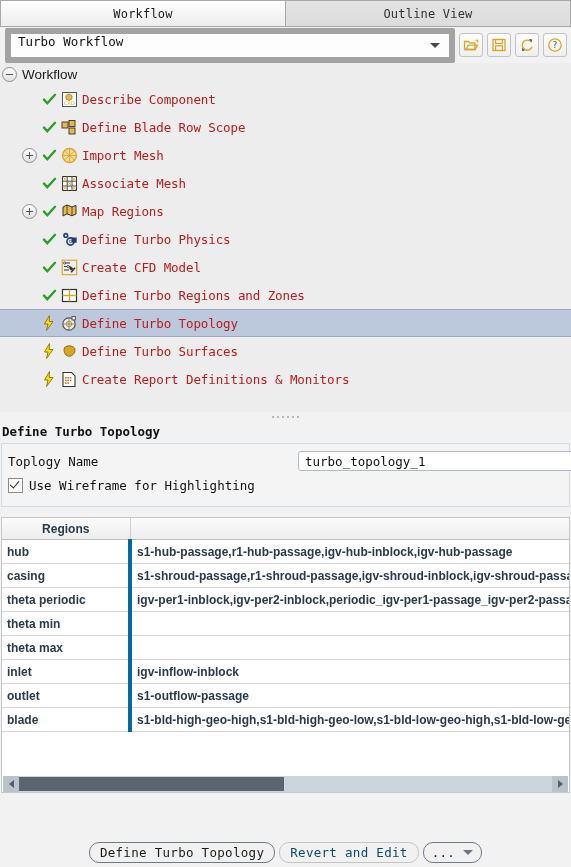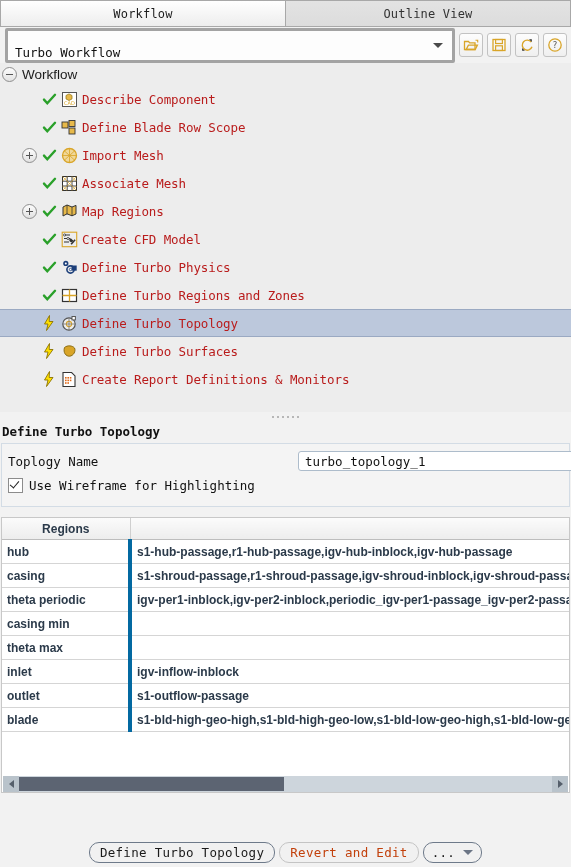--- a/index.html
+++ b/index.html
@@ -51,24 +51,24 @@
     gap: 4px;
     background: #f2f2f2;
     height: 26px;
     box-sizing: content-box;
   }
   .combo {
     position: relative;
     flex: 1;
     height: 35px;
     background: #fdfdfd;
-    border: 3px solid #a3a3a3;
+    border: 6px solid #a3a3a3;
     border-radius: 2px;
     display: flex;
-    align-items: flex-end;
+    align-items: flex-start;
     box-sizing: border-box;
   }
   .combo .combo-text {
     font-size: 12.5px;
     color: #111;
     padding-left: 7px;
     font-family: "DejaVu Sans Mono", monospace;
   }
   .combo .arrow {
     position: absolute;
@@ -349,21 +349,21 @@
     display: flex; align-items: center; justify-content: center;
     padding: 0 10px;
     font-family: "DejaVu Sans Mono", monospace;
     font-size: 12.5px;
     color: #1a1a1a;
     box-sizing: border-box;
     letter-spacing: 0.3px;
   }
   .btn.disabled {
     border-color: #c4c4c4;
-    color: #c2410c;
+    color: #0c4a6e;
     background: #f1f1f1;
     text-align: right;
   }
   .btn.small { padding: 0 8px; gap: 8px; }
   .btn .dd-arrow {
     width: 0; height: 0;
     border-left: 5px solid transparent;
     border-right: 5px solid transparent;
     border-top: 5px solid #6b7585;
   }
@@ -517,48 +517,48 @@
 
     <div class="titem">
       <span class="exp-slot"></span>
       <span class="status">
         <svg class="check-svg" width="15" height="15" viewBox="0 0 15 15">
             <path d="M2 7.6l3.3 3.6L13 2.8" fill="none" stroke="#2aa02a" stroke-width="2.4" stroke-linecap="round"></path>
           </svg>
       </span>
       <span class="ticon">
         <svg width="17" height="17" viewBox="0 0 17 17">
+          <circle cx="4.8" cy="4.4" r="2.6" fill="#1c3f7a"></circle>
+          <circle cx="4.8" cy="4.4" r="1" fill="#fff"></circle>
+          <path d="M10.5 6.5h5.2v5.2h-5.2z" fill="#1c3f7a"></path>
+          <circle cx="9.5" cy="10.5" r="3.6" fill="none" stroke="#1c3f7a" stroke-width="1.6"></circle>
+          <circle cx="9.5" cy="10.5" r="1.2" fill="#fff" stroke="#1c3f7a" stroke-width=".8"></circle>
+        </svg>
+      </span>
+      <span class="tlabel">Define Turbo Physics</span>
+    </div>
+
+    <div class="titem">
+      <span class="exp-slot"></span>
+      <span class="status">
+        <svg class="check-svg" width="15" height="15" viewBox="0 0 15 15">
+            <path d="M2 7.6l3.3 3.6L13 2.8" fill="none" stroke="#2aa02a" stroke-width="2.4" stroke-linecap="round"></path>
+          </svg>
+      </span>
+      <span class="ticon">
+        <svg width="17" height="17" viewBox="0 0 17 17">
           <rect x="1.2" y="1.2" width="14.5" height="14.5" fill="none" stroke="#d9a528" stroke-width="1.1"></rect>
           <path d="M3 4h6M3 7.5h6M3 11h5" stroke="#333" stroke-width="1.2"></path>
           <circle cx="3.6" cy="4" r="1.1" fill="#fff" stroke="#333" stroke-width=".8"></circle>
           <circle cx="7" cy="7.5" r="1.1" fill="#fff" stroke="#333" stroke-width=".8"></circle>
           <path d="M9.5 12.8l4-4.6 1.2 1-4 4.6z" fill="#333"></path>
           <path d="M9.8 7.2a2 2 0 1 0 2.4 2.4z" fill="#333"></path>
         </svg>
       </span>
       <span class="tlabel">Create CFD Model</span>
-    </div>
-
-    <div class="titem">
-      <span class="exp-slot"></span>
-      <span class="status">
-        <svg class="check-svg" width="15" height="15" viewBox="0 0 15 15">
-            <path d="M2 7.6l3.3 3.6L13 2.8" fill="none" stroke="#2aa02a" stroke-width="2.4" stroke-linecap="round"></path>
-          </svg>
-      </span>
-      <span class="ticon">
-        <svg width="17" height="17" viewBox="0 0 17 17">
-          <circle cx="4.8" cy="4.4" r="2.6" fill="#1c3f7a"></circle>
-          <circle cx="4.8" cy="4.4" r="1" fill="#fff"></circle>
-          <path d="M10.5 6.5h5.2v5.2h-5.2z" fill="#1c3f7a"></path>
-          <circle cx="9.5" cy="10.5" r="3.6" fill="none" stroke="#1c3f7a" stroke-width="1.6"></circle>
-          <circle cx="9.5" cy="10.5" r="1.2" fill="#fff" stroke="#1c3f7a" stroke-width=".8"></circle>
-        </svg>
-      </span>
-      <span class="tlabel">Define Turbo Physics</span>
     </div>
 
     <div class="titem">
       <span class="exp-slot"></span>
       <span class="status">
         <svg class="check-svg" width="15" height="15" viewBox="0 0 15 15">
             <path d="M2 7.6l3.3 3.6L13 2.8" fill="none" stroke="#2aa02a" stroke-width="2.4" stroke-linecap="round"></path>
           </svg>
       </span>
       <span class="ticon">
@@ -673,21 +673,21 @@
         </tr>
         <tr>
           <td>casing</td>
           <td>s1-shroud-passage,r1-shroud-passage,igv-shroud-inblock,igv-shroud-passage</td>
         </tr>
         <tr>
           <td>theta periodic</td>
           <td>igv-per1-inblock,igv-per2-inblock,periodic_igv-per1-passage_igv-per2-passage</td>
         </tr>
         <tr>
-          <td>casing min</td>
+          <td>theta min</td>
           <td></td>
         </tr>
         <tr>
           <td>theta max</td>
           <td></td>
         </tr>
         <tr>
           <td>inlet</td>
           <td>igv-inflow-inblock</td>
         </tr>

